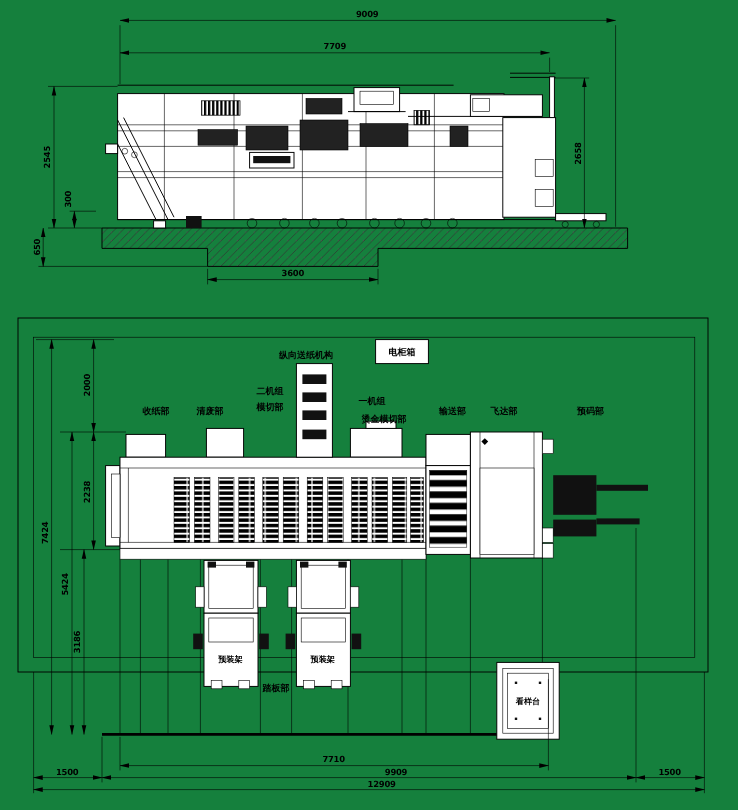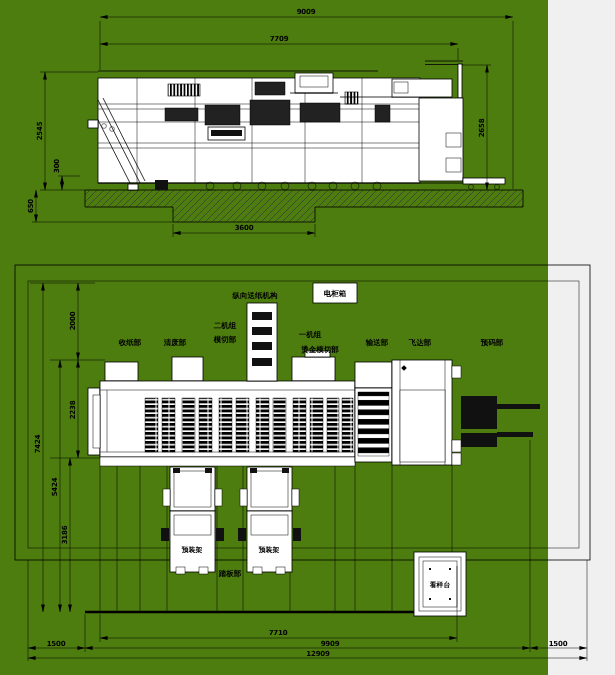--- a/index.html
+++ b/index.html
@@ -1,16 +1,16 @@
 <!DOCTYPE html>
 <html><head>
 <meta charset="utf-8">
 <style>
   html,body{margin:0;padding:0;background:#f0f0f0;}
-  .sheet{width:548px;height:675px;background:#4d7c0f;position:relative;margin:0;}
+  .sheet{width:615px;height:675px;background:#15803d;position:relative;margin:0;}
   svg{display:block;}
   svg text{font-family:"DejaVu Sans","Liberation Sans",sans-serif;fill:#000;}
   .dim{font-size:7px;font-weight:700;letter-spacing:-0.2px;}
   .lbl{font-size:7.5px;font-weight:700;}
   .lbl-s{font-size:6.8px;font-weight:700;}
   .ln{stroke:#000;stroke-width:0.8;fill:none;}
   .thin{stroke:#000;stroke-width:0.5;fill:none;}
   .thick{stroke:#000;stroke-width:2.4;fill:none;}
   .wl{fill:#fff;stroke:#000;stroke-width:0.8;}
   .wt{fill:#fff;stroke:#000;stroke-width:0.5;}

